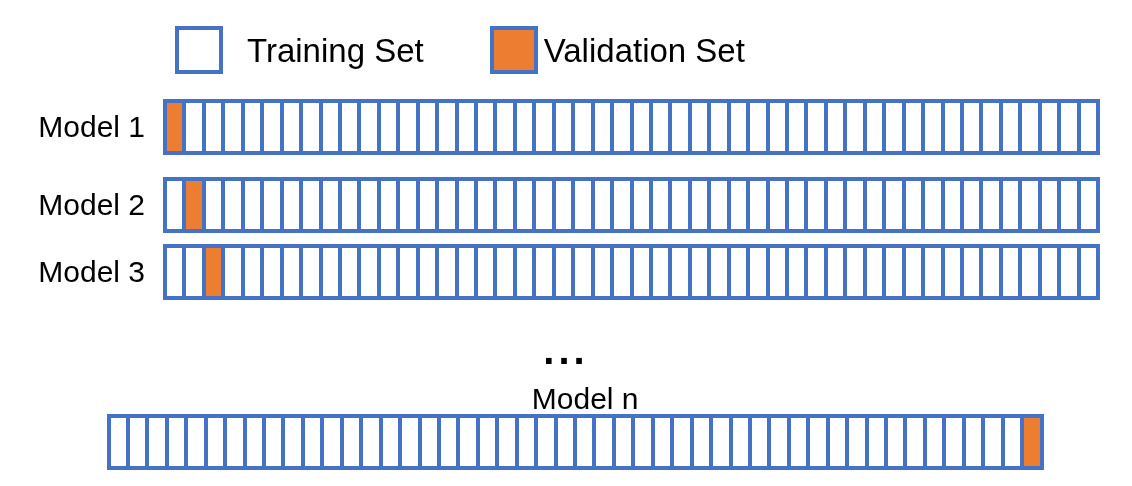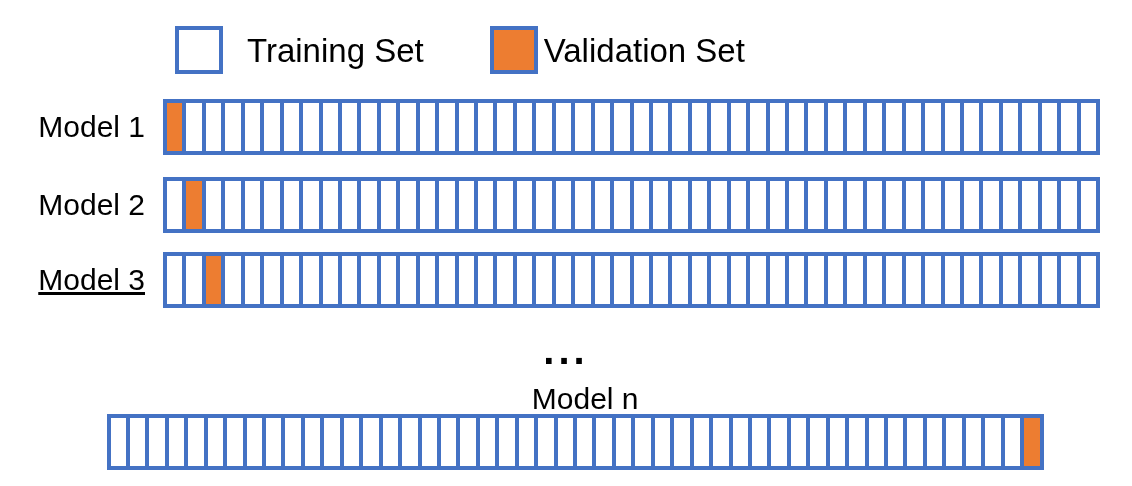--- a/index.html
+++ b/index.html
@@ -224,21 +224,21 @@
         <div class="cell"></div>
         <div class="cell"></div>
         <div class="cell"></div>
         <div class="cell"></div>
         <div class="cell"></div>
         <div class="cell"></div>
         <div class="cell"></div>
       </div>
   </div>
 
-  <div class="row" style="top:252px;text-decoration:underline;">
+  <div class="row" style="top:244px;">
     <span class="row-label">Model 3</span>
     <div class="row-strip">
         <div class="cell"></div>
         <div class="cell"></div>
         <div class="cell validation"></div>
         <div class="cell"></div>
         <div class="cell"></div>
         <div class="cell"></div>
         <div class="cell"></div>
         <div class="cell"></div>

